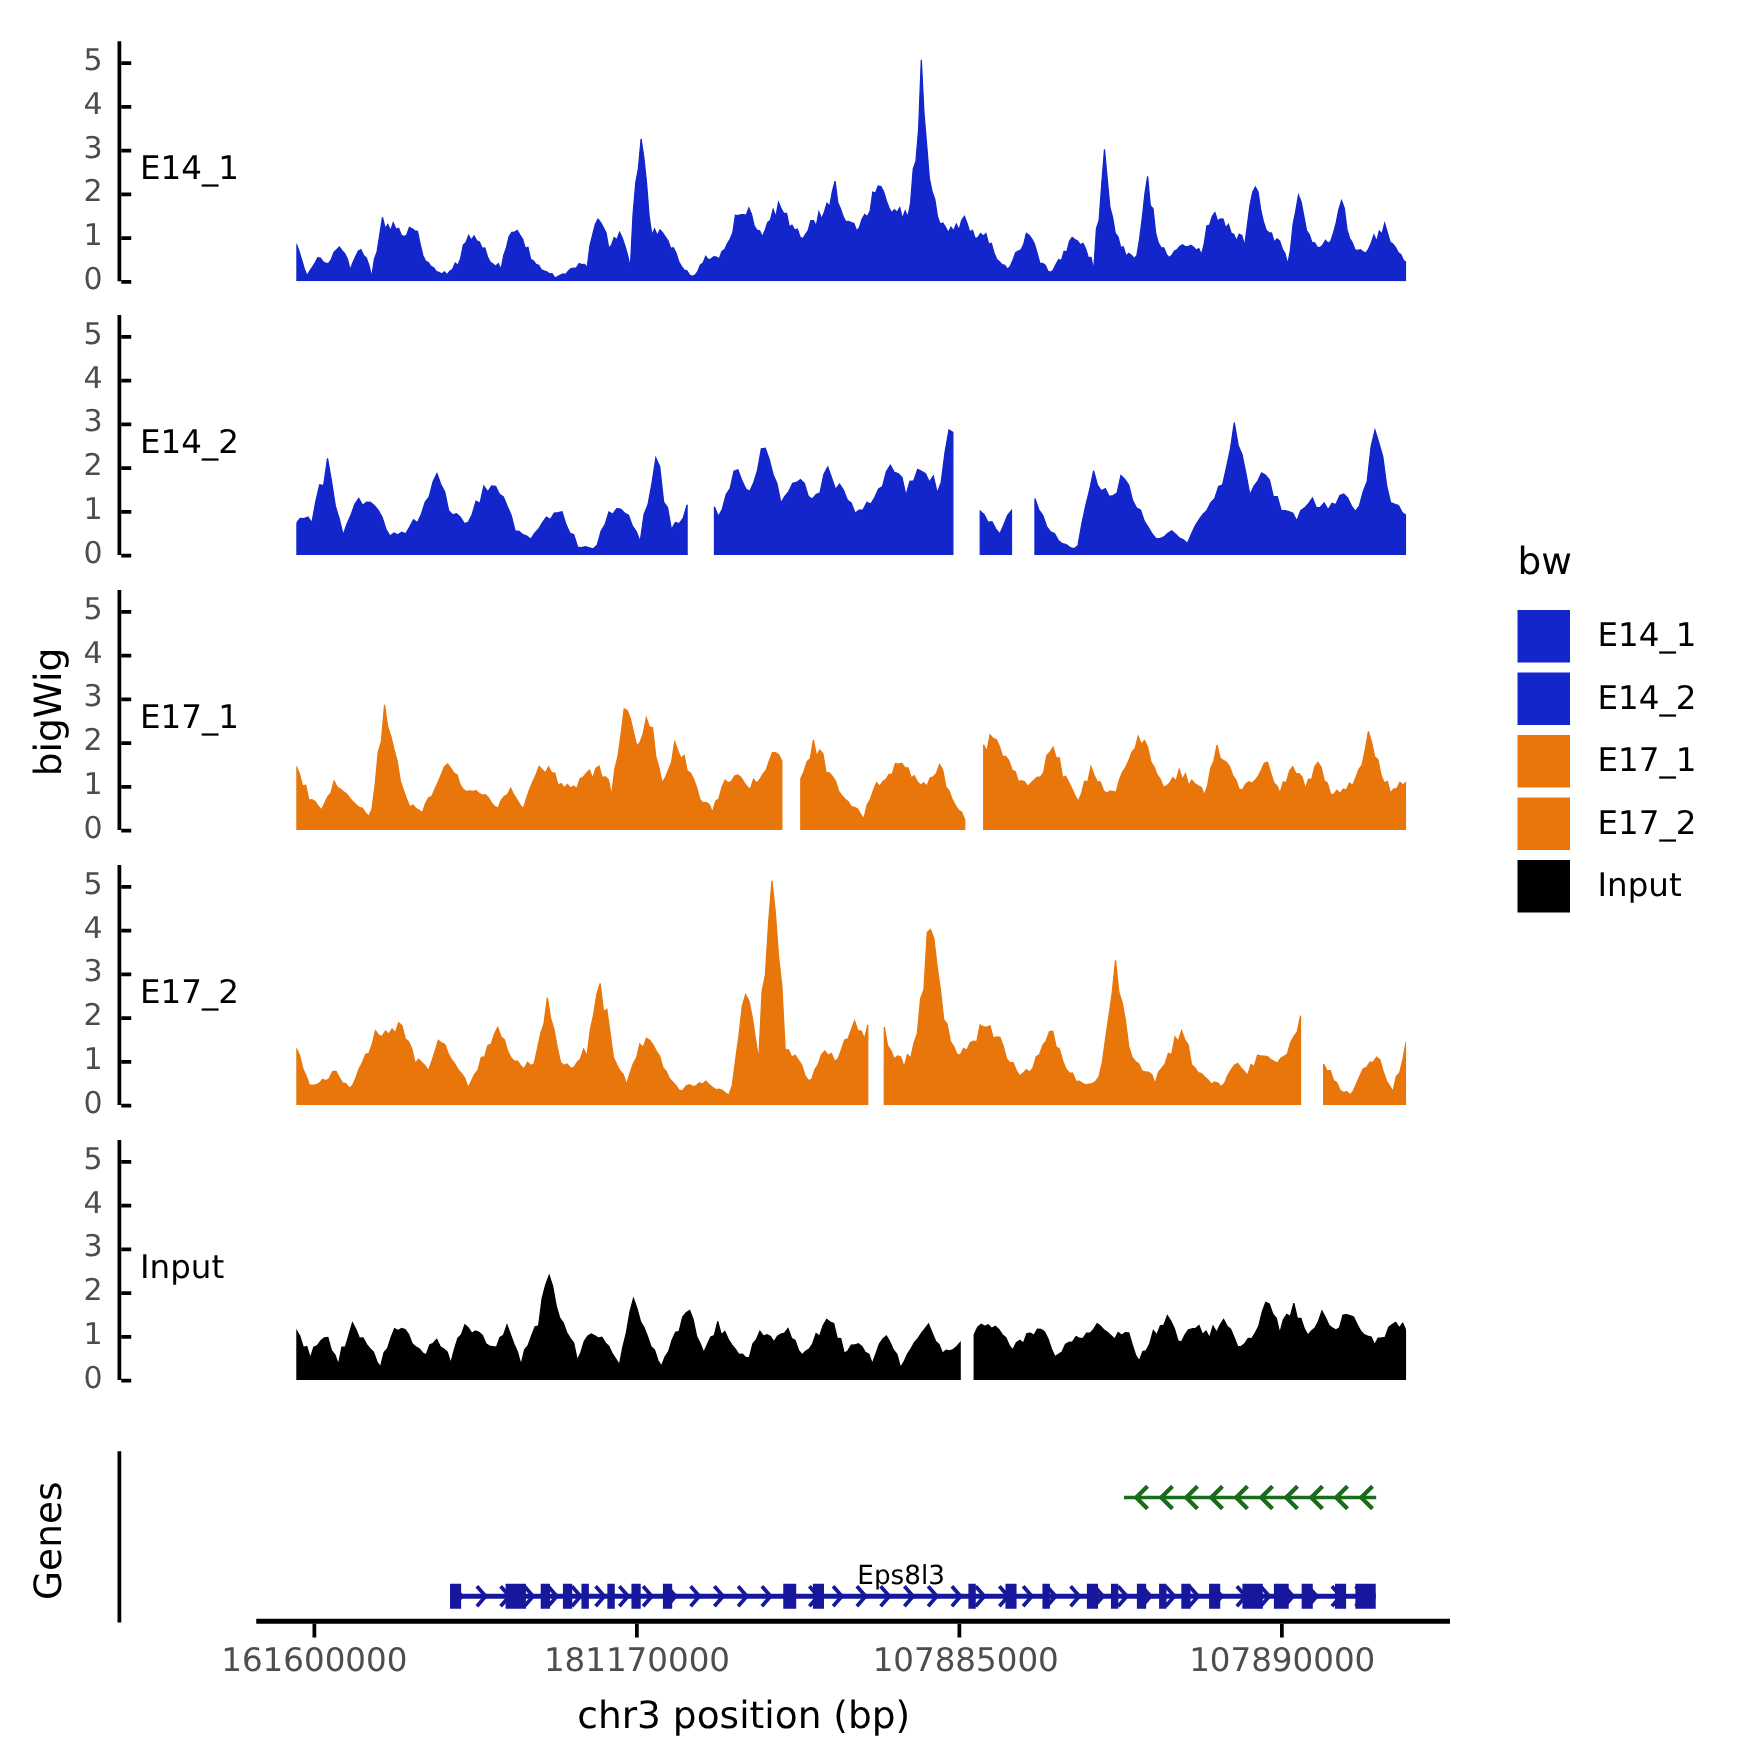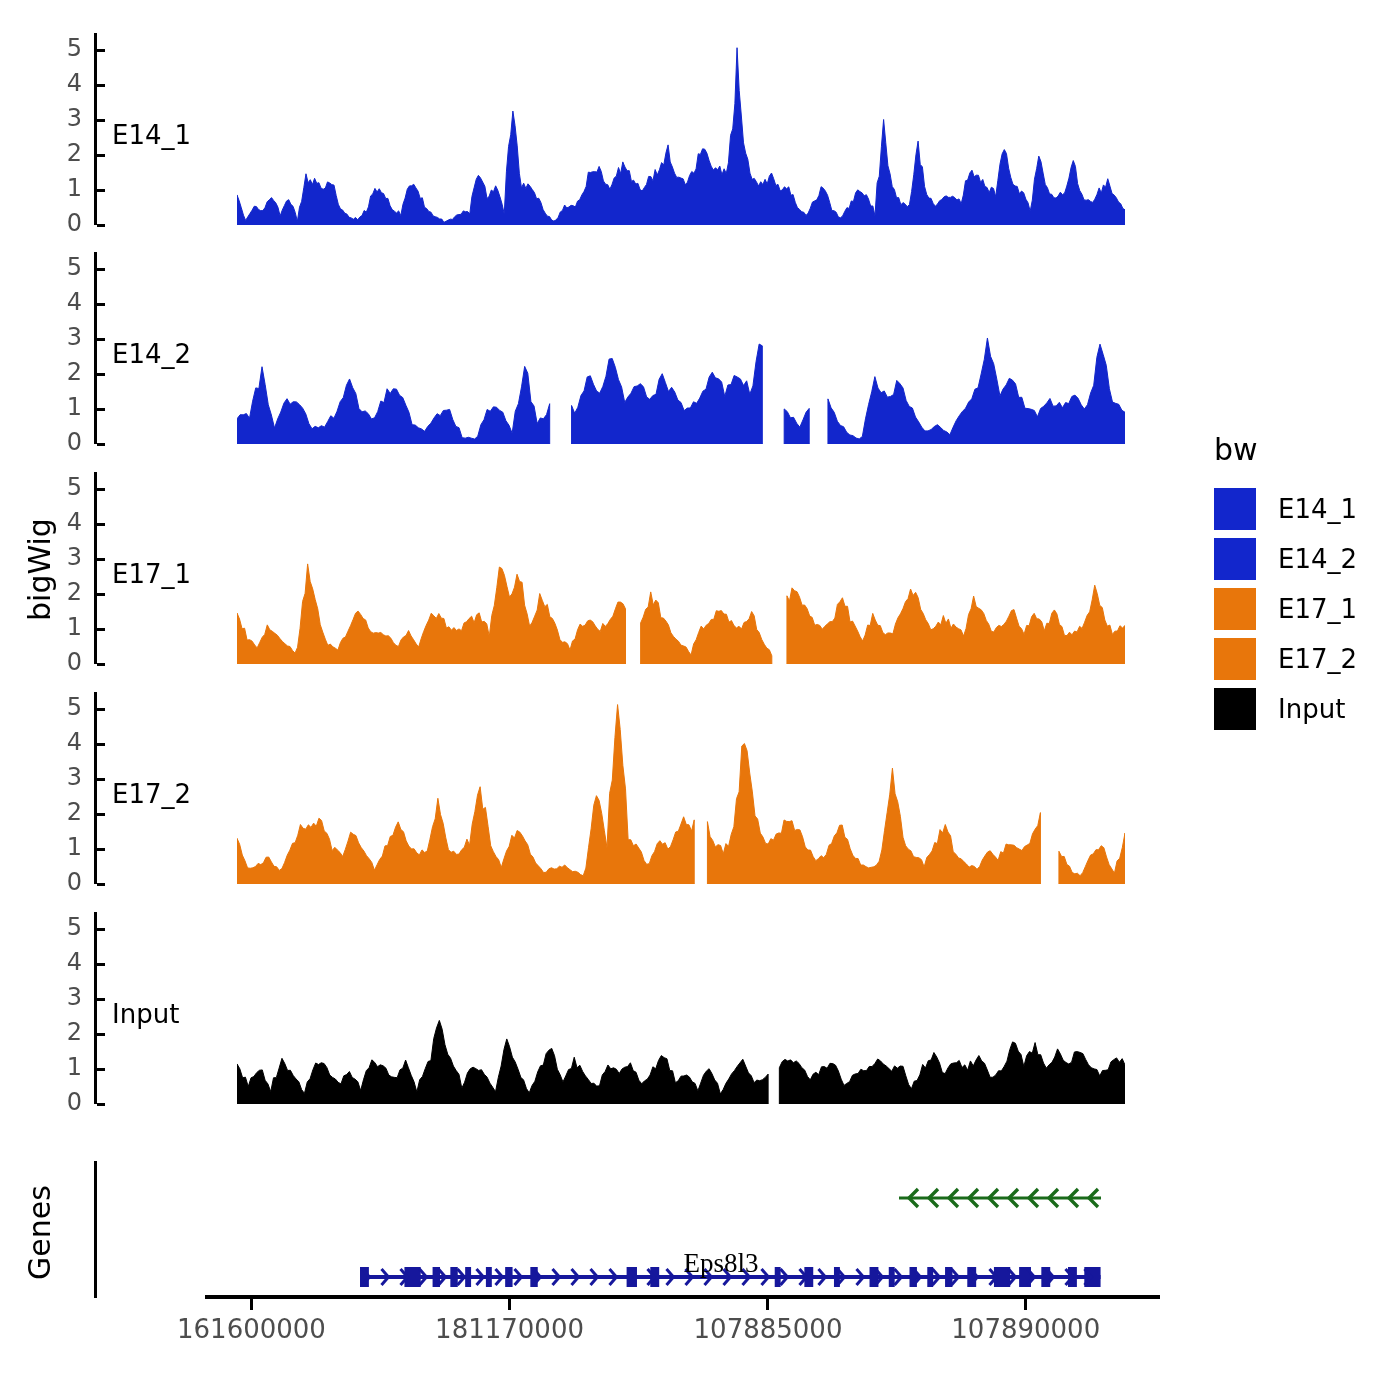--- a/index.html
+++ b/index.html
@@ -242,24 +242,25 @@
       </svg>
     </div>
 
   <div id="xaxis-line"></div>
   <div id="xticks">
       <div class="xtick" style="left: 249.959px;"></div>
       <div class="xticklab" style="left: 141.459px;">161600000</div>
       <div class="xtick" style="left: 508.068px;"></div>
       <div class="xticklab" style="left: 399.568px;">181170000</div>
       <div class="xtick" style="left: 766.176px;"></div>
-      <div class="xticklab" style="left: 658px;">107885000</div>
+      <div class="xticklab" style="left: 627px; text-align: right;">107885000</div>
       <div class="xtick" style="left: 1024.28px;"></div>
       <div class="xticklab" style="left: 915.784px;">107890000</div>
     </div>
+  <div id="xlabel">chr3 position (bp)</div>
 
   <div id="legend">
     <div id="legend-title">bw</div>
     <div id="legend-items">
         <div class="legend-row">
           <div class="legend-swatch" style="background: rgb(18, 38, 204);"></div>
           <div class="legend-label">E14_1</div>
         </div>
         <div class="legend-row">
           <div class="legend-swatch" style="background: rgb(18, 38, 204);"></div>
@@ -273,14 +274,14 @@
           <div class="legend-swatch" style="background: rgb(232, 118, 11);"></div>
           <div class="legend-label">E17_2</div>
         </div>
         <div class="legend-row">
           <div class="legend-swatch" style="background: rgb(0, 0, 0);"></div>
           <div class="legend-label">Input</div>
         </div>
       </div>
   </div>
 
-    <div class="genelab" style="left: 520.96px; top: 1248px; width: 400px; font-size: 27px; font-family: Liberation Serif, serif;">Eps8l3</div>
+    <div class="genelab" style="left: 520.96px; top: 1248px; width: 400px; font-size: 21px;">Eps8l3</div>
   </div>
 
 </body></html>

